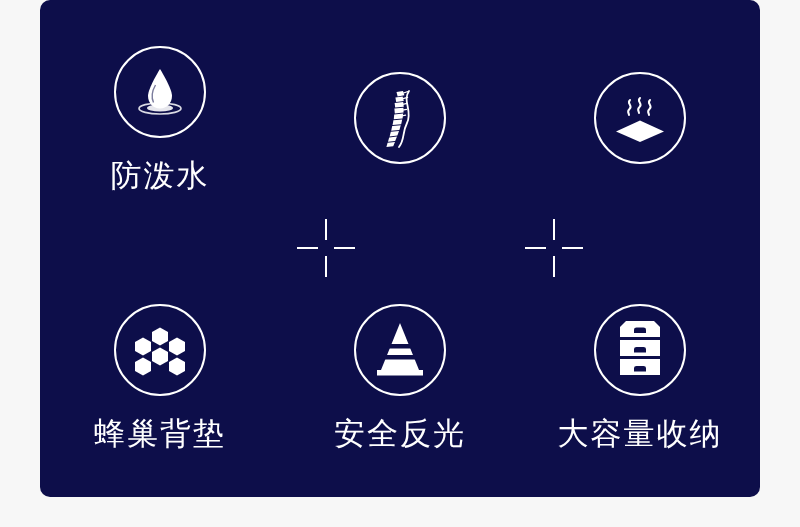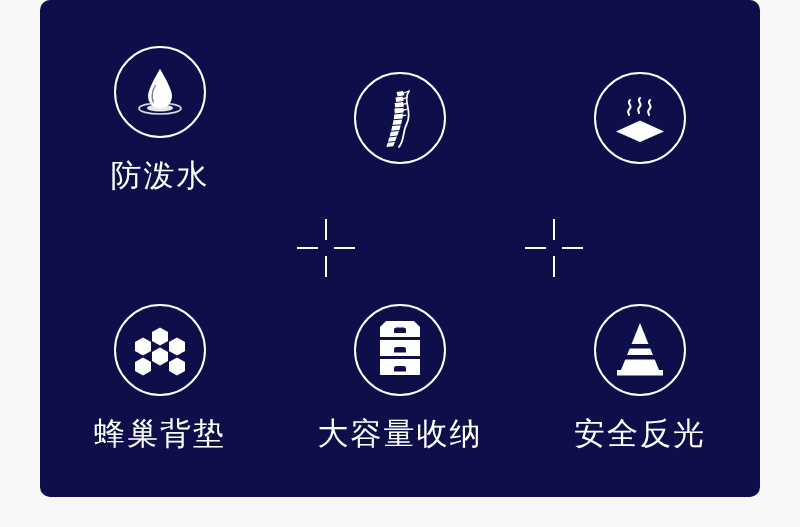--- a/index.html
+++ b/index.html
@@ -169,46 +169,46 @@
             <path d="M47 37.5 L55 42 L55 51 L47 55.5 L39 51 L39 42 Z"></path>
             <path d="M13 37.5 L21 42 L21 51 L13 55.5 L5 51 L5 42 Z"></path>
           </g>
         </svg>
       </div>
       <div class="feature-label">蜂巢背垫</div>
     </div>
 
     <div class="feature-cell row-bottom">
       <div class="icon-circle">
+        <svg width="62" height="60" viewBox="0 0 62 60" aria-hidden="true">
+          <path d="M31 3 L50 50 L12 50 Z" fill="#ffffff"></path>
+          <g fill="#0d0e4a">
+            <rect x="12" y="24" width="38" height="4.5"></rect>
+            <rect x="12" y="35" width="38" height="4.5"></rect>
+          </g>
+          <rect x="8" y="50" width="46" height="5.5" fill="#ffffff"></rect>
+        </svg>
+      </div>
+      <div class="feature-label">安全反光</div>
+    </div>
+
+    <div class="feature-cell row-bottom">
+      <div class="icon-circle">
         <svg width="54" height="62" viewBox="0 0 54 62" aria-hidden="true">
           <path d="M13 2 L41 2 L47 8 L47 18 L7 18 L7 8 Z" fill="#ffffff"></path>
           <path d="M21 14 L21 10.5 Q21 8.5 23.5 8.5 L30.5 8.5 Q33 8.5 33 10.5 L33 14 Z" fill="#0d0e4a"></path>
           <rect x="7" y="21" width="40" height="16" fill="#ffffff"></rect>
           <path d="M21 33.5 L21 30 Q21 28 23.5 28 L30.5 28 Q33 28 33 30 L33 33.5 Z" fill="#0d0e4a"></path>
           <rect x="7" y="40" width="40" height="16" fill="#ffffff"></rect>
           <path d="M21 52.5 L21 49 Q21 47 23.5 47 L30.5 47 Q33 47 33 49 L33 52.5 Z" fill="#0d0e4a"></path>
         </svg>
       </div>
       <div class="feature-label">大容量收纳</div>
     </div>
 
-    <div class="feature-cell row-bottom">
-      <div class="icon-circle">
-        <svg width="62" height="60" viewBox="0 0 62 60" aria-hidden="true">
-          <path d="M31 3 L50 50 L12 50 Z" fill="#ffffff"></path>
-          <g fill="#0d0e4a">
-            <rect x="12" y="24" width="38" height="4.5"></rect>
-            <rect x="12" y="35" width="38" height="4.5"></rect>
-          </g>
-          <rect x="8" y="50" width="46" height="5.5" fill="#ffffff"></rect>
-        </svg>
-      </div>
-      <div class="feature-label">安全反光</div>
-    </div>
-
   </div>
 
   <div class="crosshair" id="crosshair-left">
     <div class="arm arm-v arm-top"></div>
     <div class="arm arm-v arm-bottom"></div>
     <div class="arm arm-h arm-left"></div>
     <div class="arm arm-h arm-right"></div>
   </div>
 
   <div class="crosshair" id="crosshair-right">

